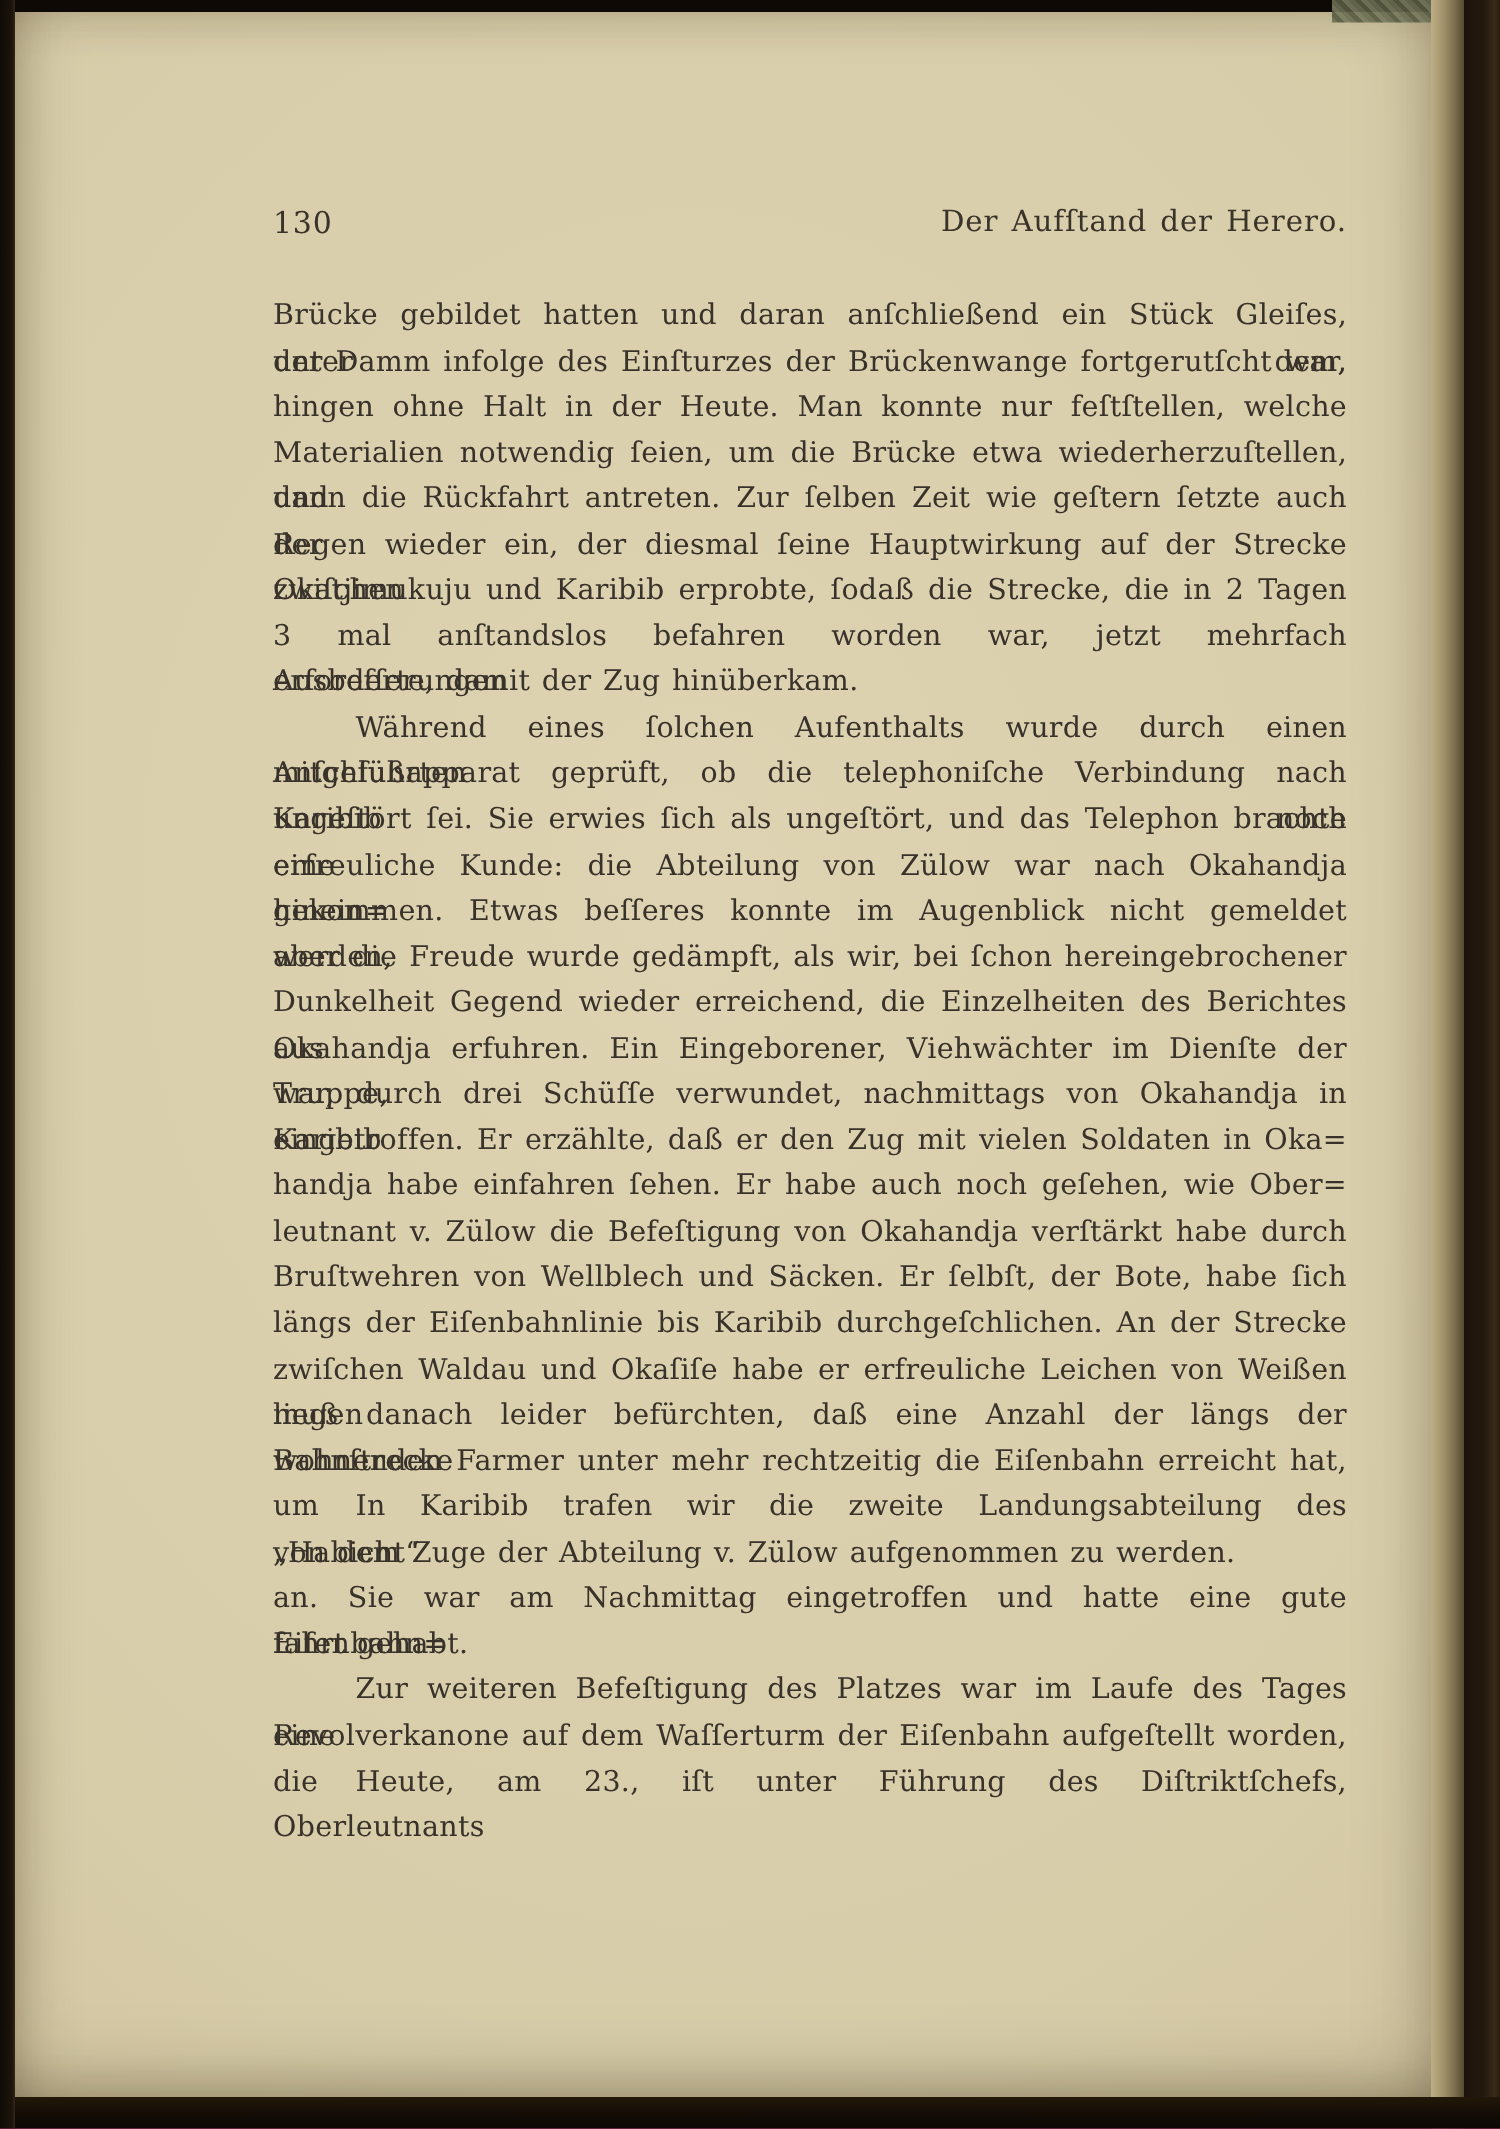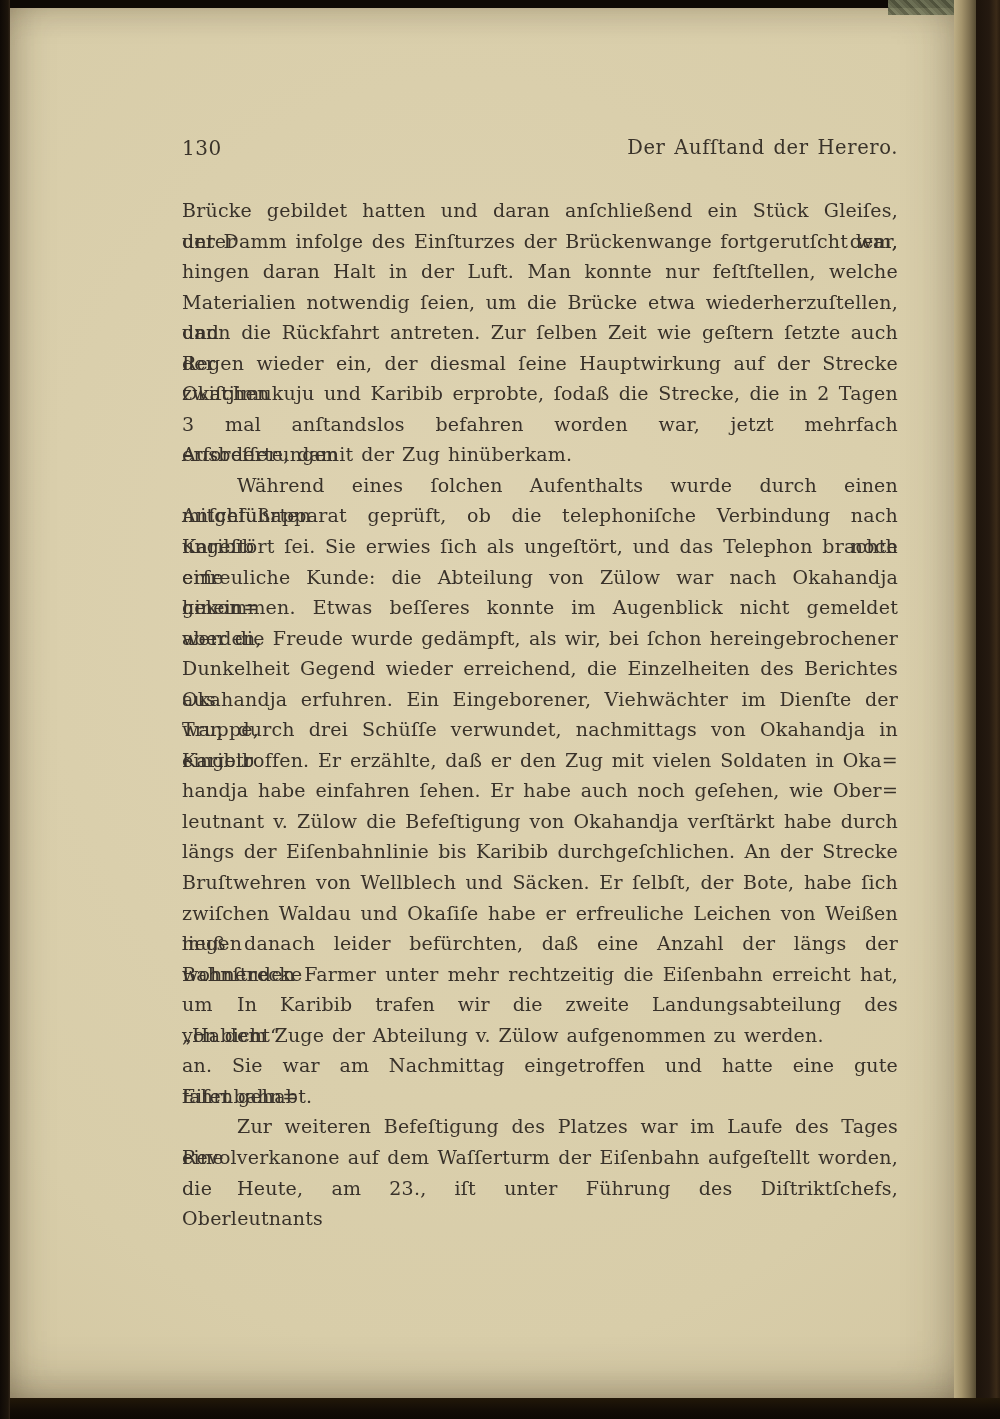--- a/index.html
+++ b/index.html
@@ -136,41 +136,41 @@
   <div class="left-edge"></div>
 
   <div class="head">
     <span class="pageno">130</span>
     <span class="title">Der Aufſtand der Herero.</span>
   </div>
 
   <div class="textblock">
       <div class="line">Brücke gebildet hatten und daran anſchließend ein Stück Gleiſes, unter dem,</div>
       <div class="line">der Damm infolge des Einſturzes der Brückenwange fortgerutſcht war,</div>
-      <div class="line">hingen daran Halt in der Luft. Man konnte nur feſtſtellen, welche</div>
+      <div class="line">hingen ohne Halt in der Heute. Man konnte nur feſtſtellen, welche</div>
       <div class="line">Materialien notwendig ſeien, um die Brücke etwa wiederherzuſtellen, und</div>
       <div class="line">dann die Rückfahrt antreten. Zur ſelben Zeit wie geſtern ſetzte auch der</div>
       <div class="line">Regen wieder ein, der diesmal ſeine Hauptwirkung auf der Strecke zwiſchen</div>
       <div class="line">Okatjimukuju und Karibib erprobte, ſodaß die Strecke, die in 2 Tagen</div>
       <div class="line">3 mal anſtandslos befahren worden war, jetzt mehrfach Ausbeſſerungen</div>
       <div class="line last">erforderte, damit der Zug hinüberkam.</div>
       <div class="line indent">Während eines ſolchen Aufenthalts wurde durch einen mitgeführten</div>
       <div class="line">Anſchlußapparat geprüft, ob die telephoniſche Verbindung nach Karibib noch</div>
       <div class="line">ungeſtört ſei. Sie erwies ſich als ungeſtört, und das Telephon brachte eine</div>
       <div class="line">erfreuliche Kunde: die Abteilung von Zülow war nach Okahandja hinein=</div>
       <div class="line">gekommen. Etwas beſſeres konnte im Augenblick nicht gemeldet werden,</div>
       <div class="line">aber die Freude wurde gedämpft, als wir, bei ſchon hereingebrochener</div>
       <div class="line">Dunkelheit Gegend wieder erreichend, die Einzelheiten des Berichtes aus</div>
       <div class="line">Okahandja erfuhren. Ein Eingeborener, Viehwächter im Dienſte der Truppe,</div>
       <div class="line">war, durch drei Schüſſe verwundet, nachmittags von Okahandja in Karibib</div>
       <div class="line">eingetroffen. Er erzählte, daß er den Zug mit vielen Soldaten in Oka=</div>
       <div class="line">handja habe einfahren ſehen. Er habe auch noch geſehen, wie Ober=</div>
       <div class="line">leutnant v. Zülow die Befeſtigung von Okahandja verſtärkt habe durch</div>
+      <div class="line">Bruſtwehren von Wellblech und Säcken. Er ſelbſt, der Bote, habe ſich</div>
       <div class="line">längs der Eiſenbahnlinie bis Karibib durchgeſchlichen. An der Strecke</div>
-      <div class="line">Bruſtwehren von Wellblech und Säcken. Er ſelbſt, der Bote, habe ſich</div>
       <div class="line">zwiſchen Waldau und Okaſiſe habe er erfreuliche Leichen von Weißen liegen</div>
       <div class="line">muß danach leider befürchten, daß eine Anzahl der längs der Bahnſtrecke</div>
       <div class="line">wohnenden Farmer unter mehr rechtzeitig die Eiſenbahn erreicht hat, um</div>
       <div class="line indent">In Karibib trafen wir die zweite Landungsabteilung des „Habicht“</div>
       <div class="line last">von dem Zuge der Abteilung v. Zülow aufgenommen zu werden.</div>
       <div class="line">an. Sie war am Nachmittag eingetroffen und hatte eine gute Eiſenbahn=</div>
       <div class="line last">fahrt gehabt.</div>
       <div class="line indent">Zur weiteren Befeſtigung des Platzes war im Laufe des Tages eine</div>
       <div class="line">Revolverkanone auf dem Waſſerturm der Eiſenbahn aufgeſtellt worden, die</div>
       <div class="line indent">Heute, am 23., iſt unter Führung des Diſtriktſchefs, Oberleutnants</div>

